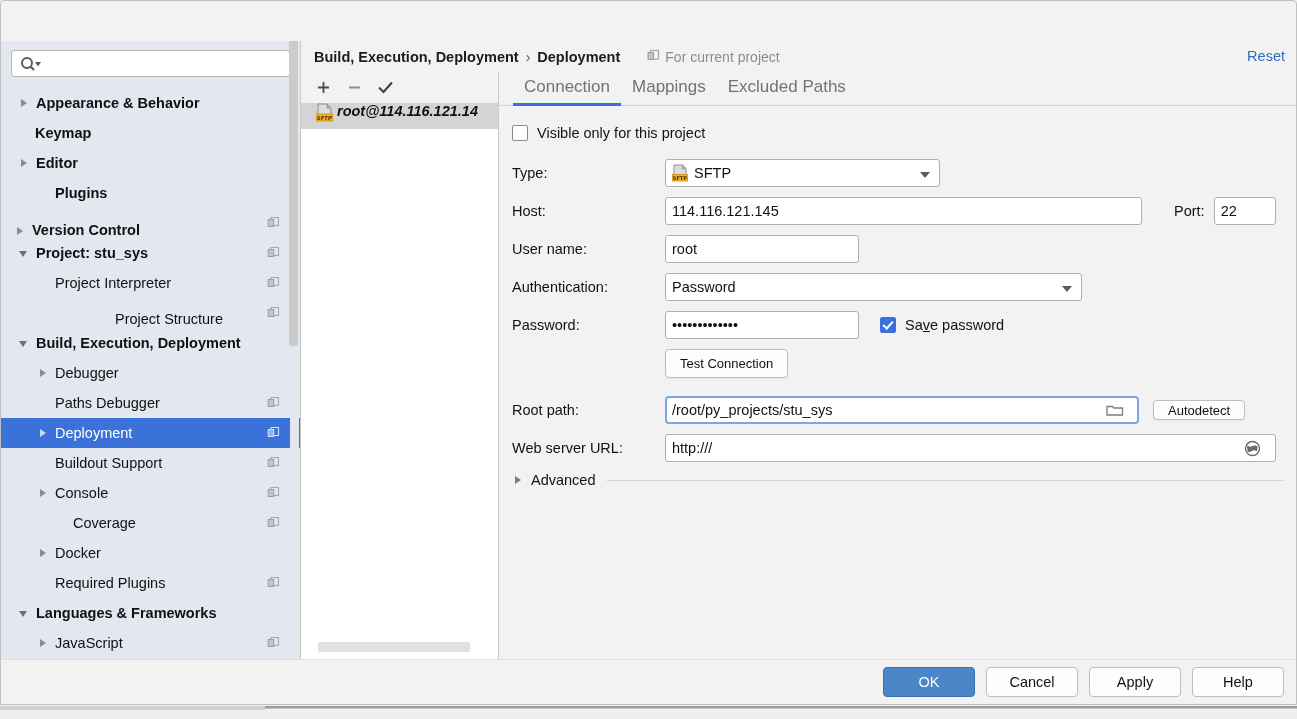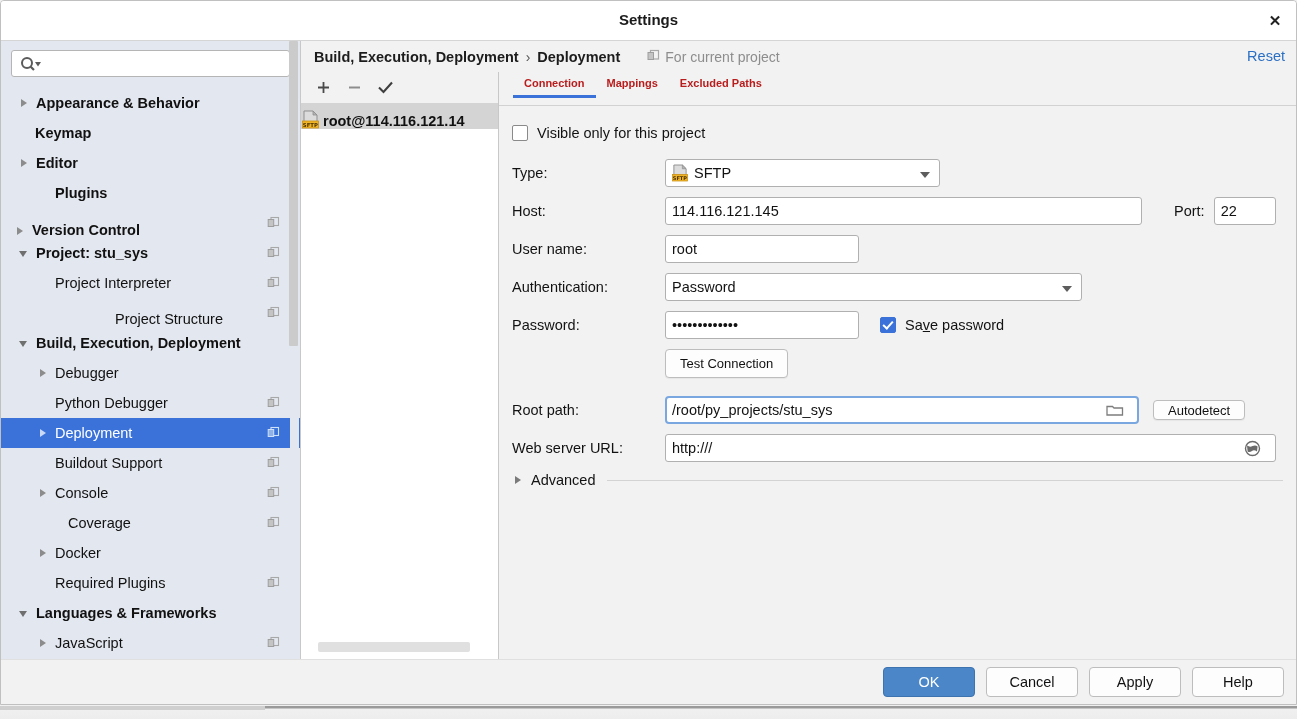--- a/index.html
+++ b/index.html
@@ -250,24 +250,25 @@
     width: 26px; height: 24px;
     display: flex; align-items: center; justify-content: center;
     cursor: pointer;
     color: #4a4a4a;
   }
   #sl-item {
     position: relative;
     height: 26px;
     background: #d4d4d4;
     display: flex;
-    align-items: flex-end;
-    padding-left: 1px;
+    align-items: flex-start;
+    padding-left: 15px;
     cursor: pointer;
     overflow: hidden;
+    font-style: italic;
   }
   #sl-item .sftp-ico { margin-right: 4px; flex: 0 0 auto; }
   #sl-item-label {
     font-size: 14.5px;
     font-weight: bold;
     color: #111;
     white-space: nowrap;
   }
   #sl-hscroll {
     position: absolute;
@@ -288,24 +289,23 @@
     position: relative;
     height: 33px;
     display: flex;
     align-items: flex-start;
     padding-left: 14px;
     border-bottom: 1px solid #d2d2d2;
   }
   .tab {
     position: relative;
     padding: 5px 11px 9px 11px;
-    font-size: 11px;
-    color: #b91c1c;
-    cursor: pointer;
-    font-weight: bold;
+    font-size: 17px;
+    color: #737373;
+    cursor: pointer;
   }
   .tab.active::after {
     content: "";
     position: absolute;
     left: 0; right: 0; bottom: 0;
     height: 3px;
     background: #3b72d9;
   }
 
   #form {
@@ -486,24 +486,20 @@
 </head>
 <body>
 
 <div id="backdrop">
   <div id="backdrop-strip"></div>
   <div id="backdrop-strip-left"></div>
 </div>
 
 <div id="dialog">
 
-  <div id="titlebar">
-    <div id="title-text">Settings</div>
-    <div id="close-btn">✕</div>
-  </div>
 
   <div id="body">
 
     <div id="sidebar">
       <div id="search-wrap">
         <div id="search-box">
           <svg class="mag-icon" viewBox="0 0 22 16">
             <circle cx="7" cy="7" r="5" fill="none" stroke="#5b5b5b" stroke-width="2"></circle>
             <line x1="10.7" y1="10.7" x2="14" y2="14" stroke="#5b5b5b" stroke-width="2.2"></line>
             <polygon points="15,6 21,6 18,10.5" fill="#5b5b5b"></polygon>
@@ -563,21 +559,21 @@
           <div class="tree-row" style="padding-left: 17px;">
             <span class="tw down"></span>
             <span class="tree-label bold">Build, Execution, Deployment</span>
           </div>
           <div class="tree-row" style="padding-left: 36px;">
             <span class="tw right"></span>
             <span class="tree-label">Debugger</span>
           </div>
           <div class="tree-row" style="padding-left: 36px;">
             <span class="tw"></span>
-            <span class="tree-label">Python Debugger</span>
+            <span class="tree-label">Paths Debugger</span>
             <svg class="copy-badge" viewBox="0 0 13 13">
               <rect x="4" y="1.5" width="7.5" height="8" fill="none" stroke="#a8a8a8" stroke-width="1.1"></rect>
               <rect x="1.2" y="3.5" width="5.5" height="7" fill="#c4c4c4" stroke="#9e9e9e" stroke-width="1"></rect>
             </svg>
           </div>
           <div class="tree-row selected" style="padding-left: 36px;">
             <span class="tw right"></span>
             <span class="tree-label">Deployment</span>
             <svg class="copy-badge" viewBox="0 0 13 13">
               <rect x="4" y="1.5" width="7.5" height="8" fill="none" stroke="#cfe0fb" stroke-width="1.1"></rect>
@@ -593,21 +589,21 @@
             </svg>
           </div>
           <div class="tree-row" style="padding-left: 36px;">
             <span class="tw right"></span>
             <span class="tree-label">Console</span>
             <svg class="copy-badge" viewBox="0 0 13 13">
               <rect x="4" y="1.5" width="7.5" height="8" fill="none" stroke="#a8a8a8" stroke-width="1.1"></rect>
               <rect x="1.2" y="3.5" width="5.5" height="7" fill="#c4c4c4" stroke="#9e9e9e" stroke-width="1"></rect>
             </svg>
           </div>
-          <div class="tree-row" style="padding-left: 49px;">
+          <div class="tree-row" style="padding-left: 36px; gap: 18px;">
             <span class="tw"></span>
             <span class="tree-label">Coverage</span>
             <svg class="copy-badge" viewBox="0 0 13 13">
               <rect x="4" y="1.5" width="7.5" height="8" fill="none" stroke="#a8a8a8" stroke-width="1.1"></rect>
               <rect x="1.2" y="3.5" width="5.5" height="7" fill="#c4c4c4" stroke="#9e9e9e" stroke-width="1"></rect>
             </svg>
           </div>
           <div class="tree-row" style="padding-left: 36px;">
             <span class="tw right"></span>
             <span class="tree-label">Docker</span>

